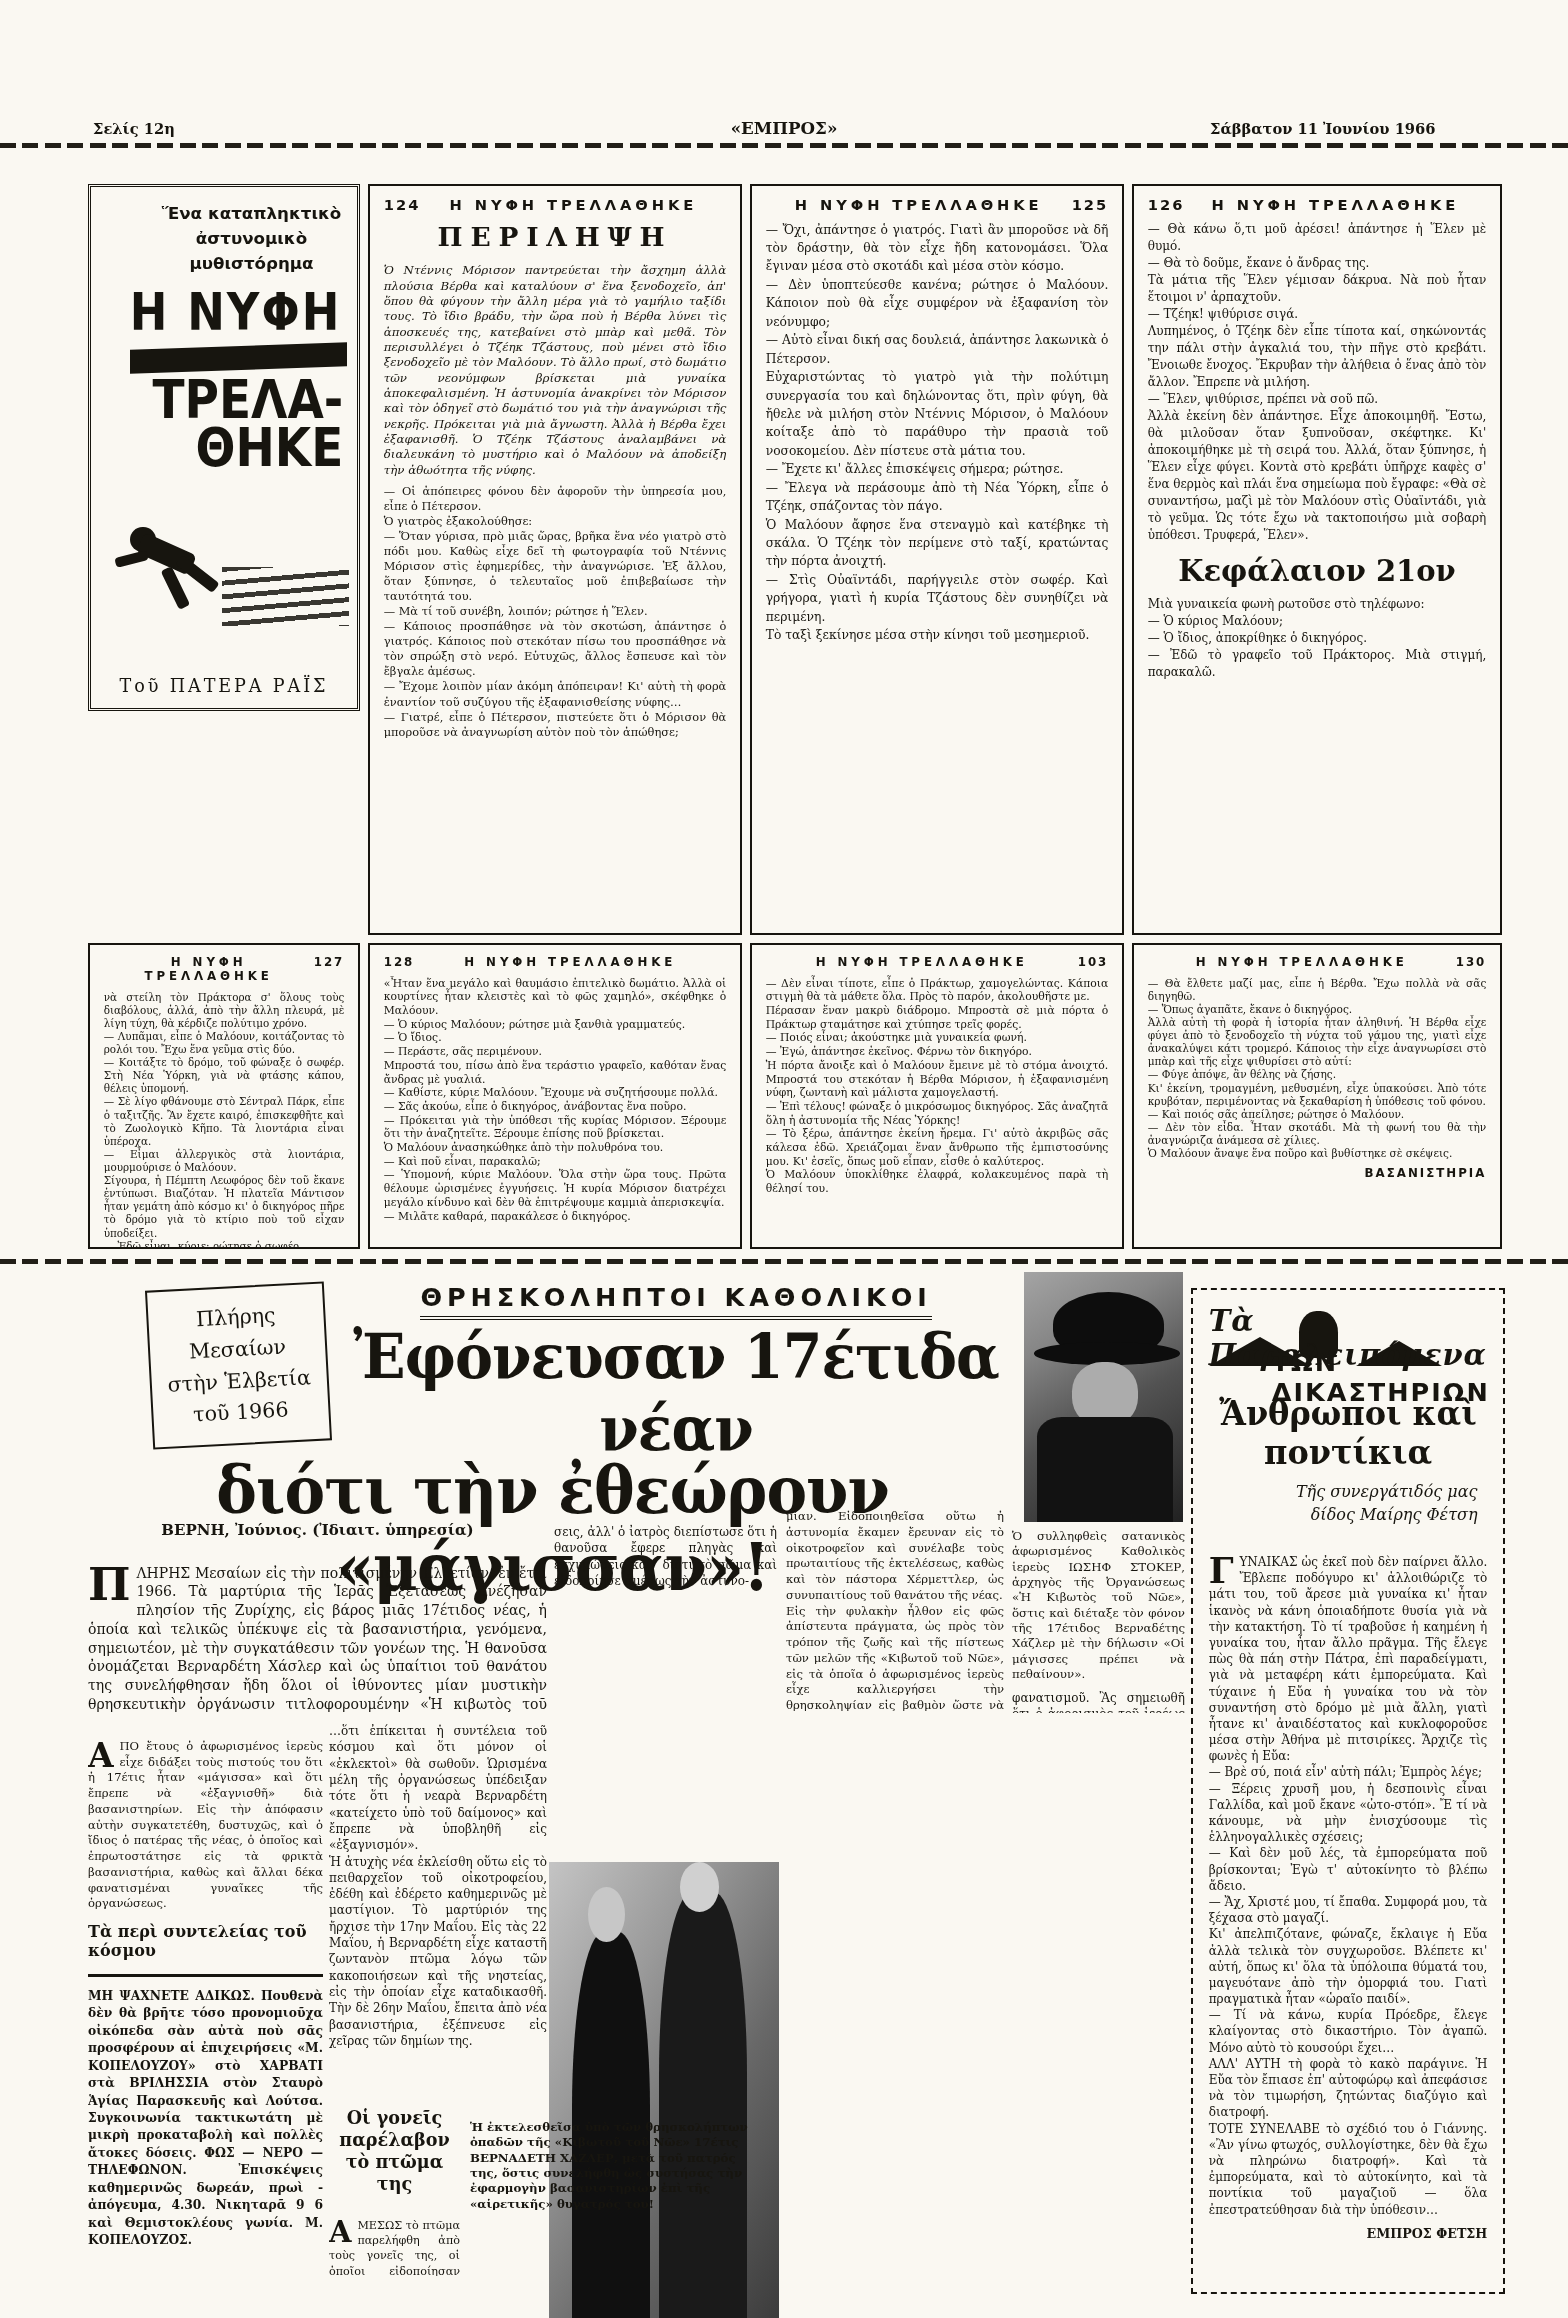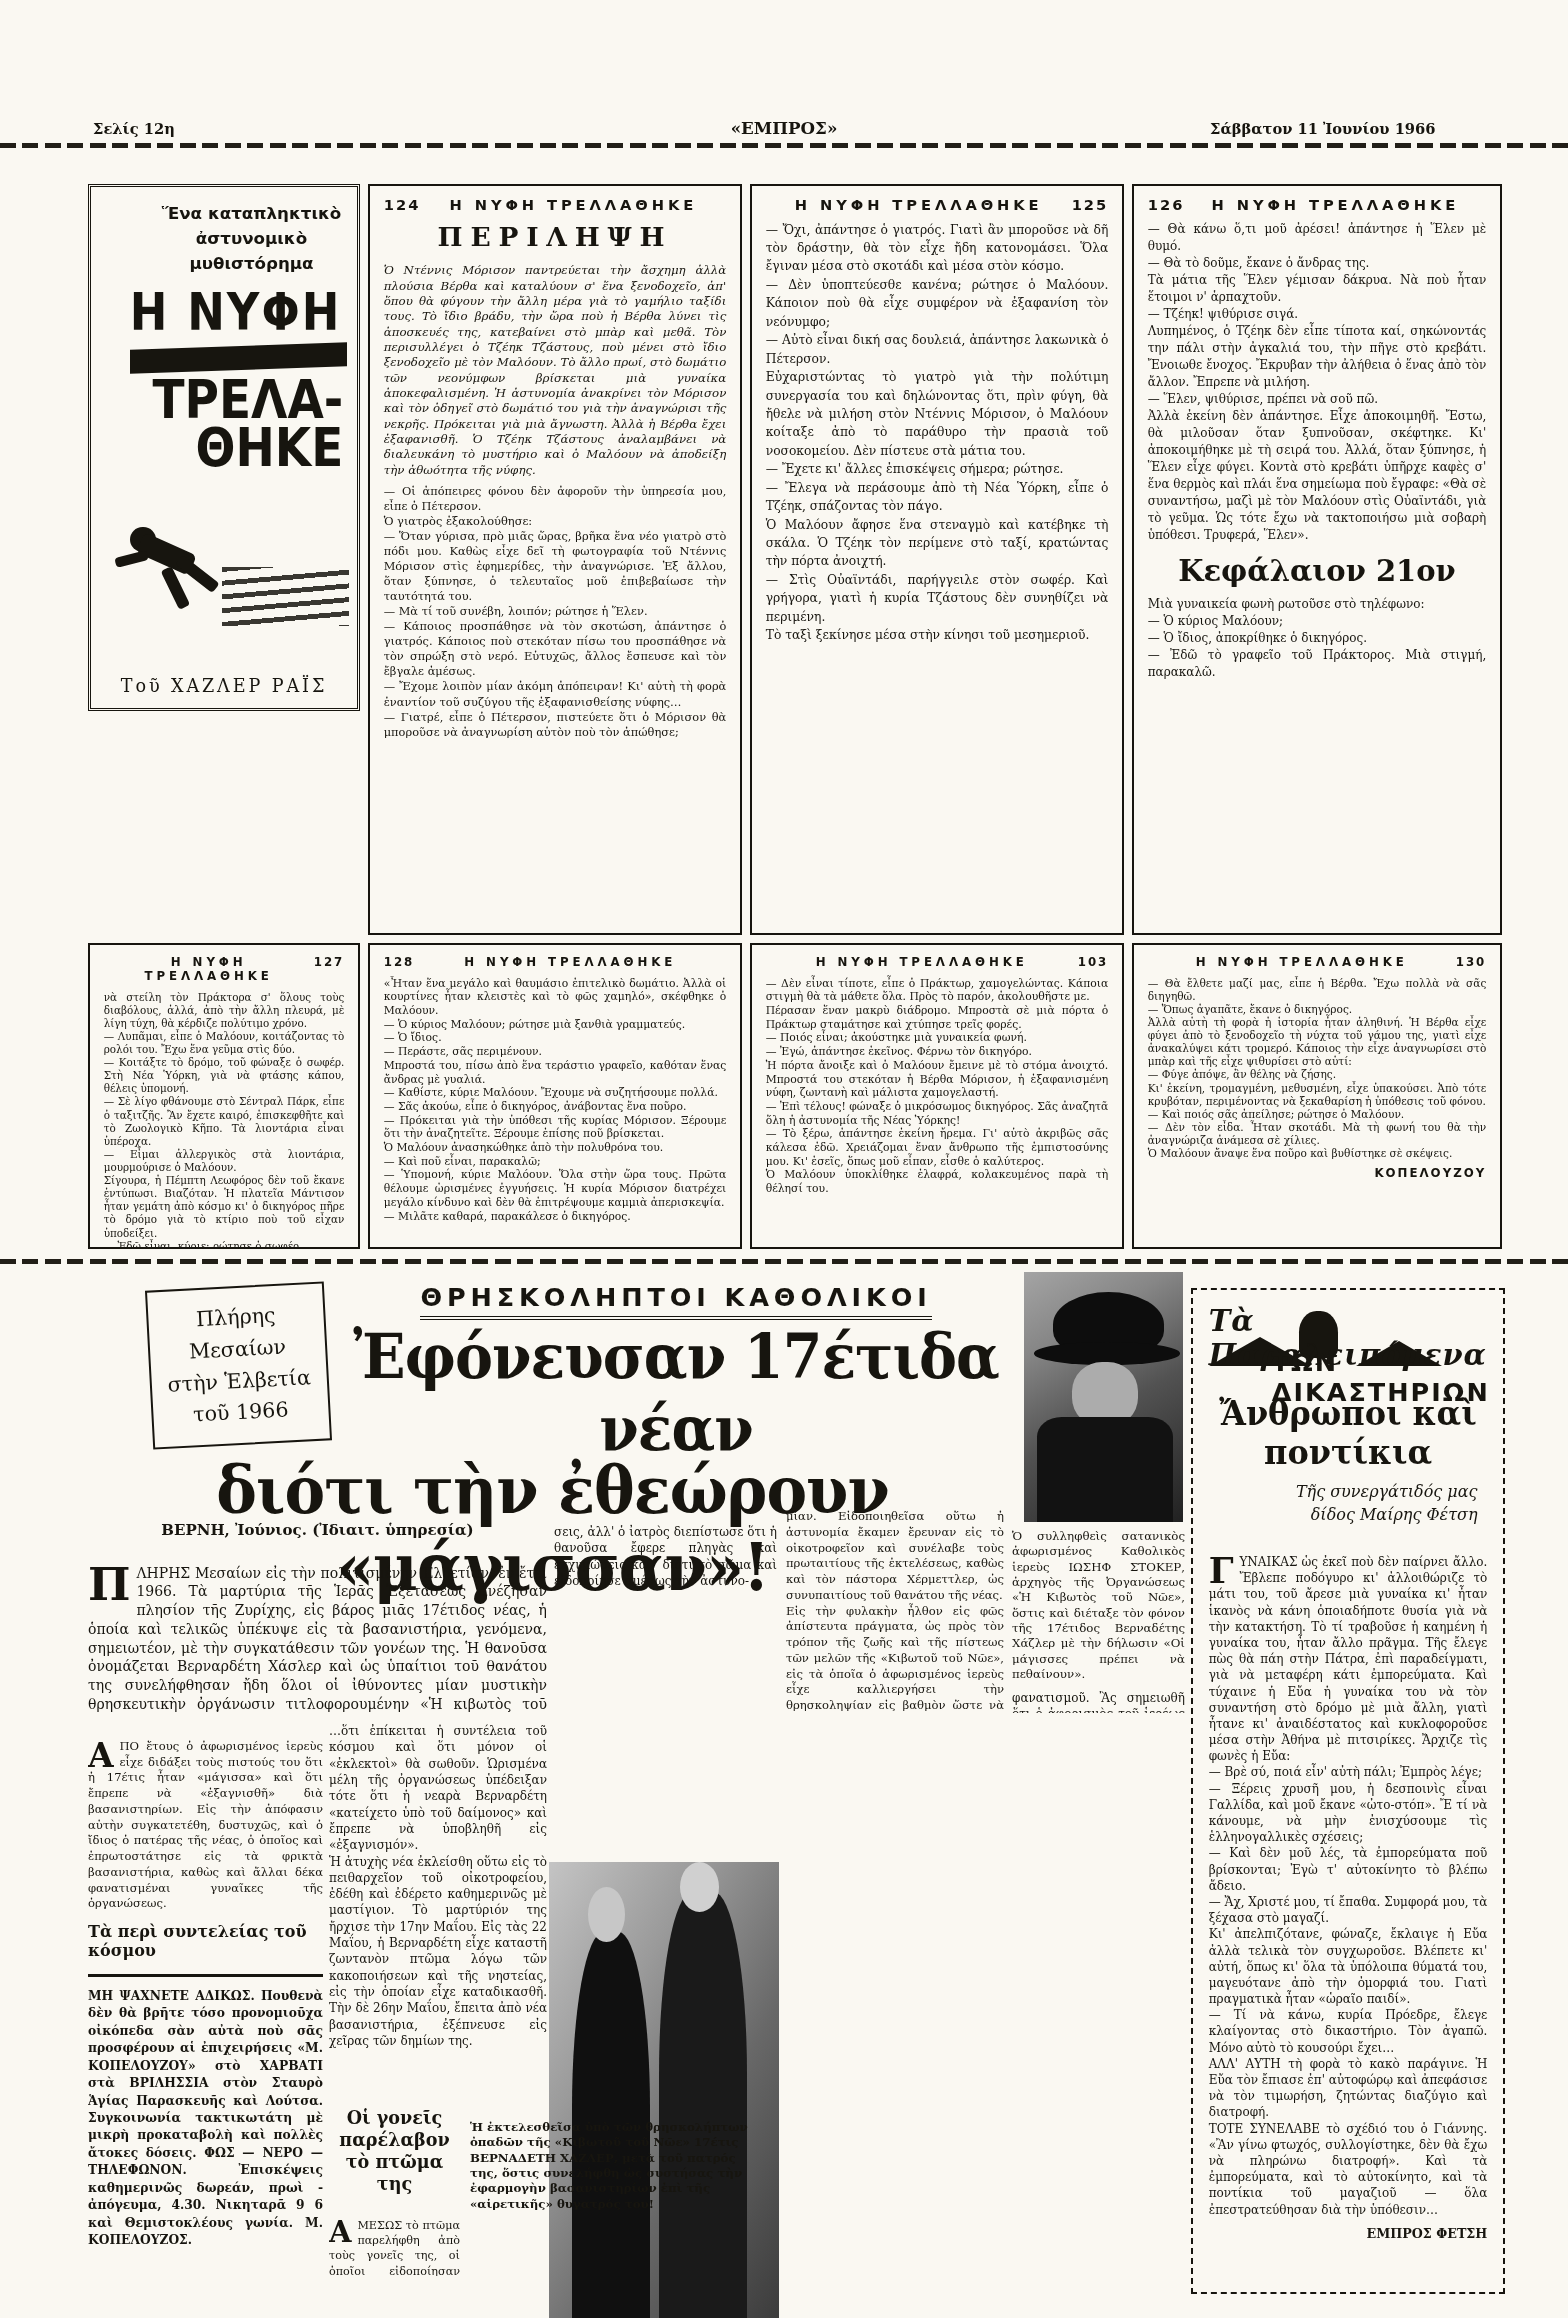--- a/index.html
+++ b/index.html
@@ -112,21 +112,21 @@
     <div class="ad-title2">ΤΡΕΛΑ-</div>
     <div class="ad-title2">ΘΗΚΕ</div>
     <div class="runner">
       <div class="head"></div>
         <div class="body"></div>
         <div class="leg1"></div>
         <div class="leg2"></div>
         <div class="arm"></div>
     </div>
     <div class="speed"></div>
-    <div class="abs ad-author" style="left:0;bottom:11.8px;width:100%;">Τοῦ ΧΑΖΛΕΡ ΡΑΪΣ</div>
+    <div class="abs ad-author" style="left:0;bottom:11.8px;width:100%;">Τοῦ ΠΑΤΕΡΑ ΡΑΪΣ</div>
   </div>
 
   <div class="abs nbox hidden-overflow" style="left:368px;top:184px;width:374px;height:751px;">
     <div class="nhead">
       <span>124</span>
       <span class="t">Η ΝΥΦΗ ΤΡΕΛΛΑΘΗΚΕ</span>
     </div>
     <div class="perilipsi">ΠΕΡΙΛΗΨΗ</div>
     <div class="nsummary jtext">Ὁ Ντέννις Μόρισον παντρεύεται τὴν ἄσχημη ἀλλὰ πλούσια Βέρθα καὶ καταλύουν σ' ἕνα ξενοδοχεῖο, ἀπ' ὅπου θὰ φύγουν τὴν ἄλλη μέρα γιὰ τὸ γαμήλιο ταξίδι τους. Τὸ ἴδιο βράδυ, τὴν ὥρα ποὺ ἡ Βέρθα λύνει τὶς ἀποσκευές της, κατεβαίνει στὸ μπὰρ καὶ μεθᾶ. Τὸν περισυλλέγει ὁ Τζέηκ Τζάστους, ποὺ μένει στὸ ἴδιο ξενοδοχεῖο μὲ τὸν Μαλόουν. Τὸ ἄλλο πρωί, στὸ δωμάτιο τῶν νεονύμφων βρίσκεται μιὰ γυναίκα ἀποκεφαλισμένη. Ἡ ἀστυνομία ἀνακρίνει τὸν Μόρισον καὶ τὸν ὁδηγεῖ στὸ δωμάτιό του γιὰ τὴν ἀναγνώρισι τῆς νεκρῆς. Πρόκειται γιὰ μιὰ ἄγνωστη. Ἀλλὰ ἡ Βέρθα ἔχει ἐξαφανισθῆ. Ὁ Τζέηκ Τζάστους ἀναλαμβάνει νὰ διαλευκάνη τὸ μυστήριο καὶ ὁ Μαλόουν νὰ ἀποδείξη τὴν ἀθωότητα τῆς νύφης.</div>
     <div class="nbody jtext">— Οἱ ἀπόπειρες φόνου δὲν ἀφοροῦν τὴν ὑπηρεσία μου, εἶπε ὁ Πέτερσον.
@@ -229,21 +229,21 @@
       <span>130</span>
     </div>
     <div class="nbody jtext" style="font-size:10.6px;line-height:1.24;">— Θὰ ἔλθετε μαζί μας, εἶπε ἡ Βέρθα. Ἔχω πολλὰ νὰ σᾶς διηγηθῶ.
 — Ὅπως ἀγαπᾶτε, ἔκανε ὁ δικηγόρος.
 Ἀλλὰ αὐτὴ τὴ φορὰ ἡ ἱστορία ἦταν ἀληθινή. Ἡ Βέρθα εἶχε φύγει ἀπὸ τὸ ξενοδοχεῖο τὴ νύχτα τοῦ γάμου της, γιατὶ εἶχε ἀνακαλύψει κάτι τρομερό. Κάποιος τὴν εἶχε ἀναγνωρίσει στὸ μπὰρ καὶ τῆς εἶχε ψιθυρίσει στὸ αὐτί:
 — Φύγε ἀπόψε, ἂν θέλης νὰ ζήσης.
 Κι' ἐκείνη, τρομαγμένη, μεθυσμένη, εἶχε ὑπακούσει. Ἀπὸ τότε κρυβόταν, περιμένοντας νὰ ξεκαθαρίση ἡ ὑπόθεσις τοῦ φόνου.
 — Καὶ ποιός σᾶς ἀπείλησε; ρώτησε ὁ Μαλόουν.
 — Δὲν τὸν εἶδα. Ἦταν σκοτάδι. Μὰ τὴ φωνή του θὰ τὴν ἀναγνώριζα ἀνάμεσα σὲ χίλιες.
 Ὁ Μαλόουν ἄναψε ἕνα ποῦρο καὶ βυθίστηκε σὲ σκέψεις.</div>
-    <div class="continued">ΚΟΠΕΛΟΥΖΟΥ</div>
+    <div class="continued">ΒΑΣΑΝΙΣΤΗΡΙΑ</div>
   </div>
 
   <div class="abs dash-rule" style="left:0;top:1259px;width:1568px;"></div>
 
   <div class="abs tagbox" style="left:149px;top:1286px;width:163px;">Πλήρης
 Μεσαίων
 στὴν Ἑλβετία
 τοῦ 1966</div>
 
   <div class="abs" style="left:333px;top:1282px;width:686px;text-align:center;">

